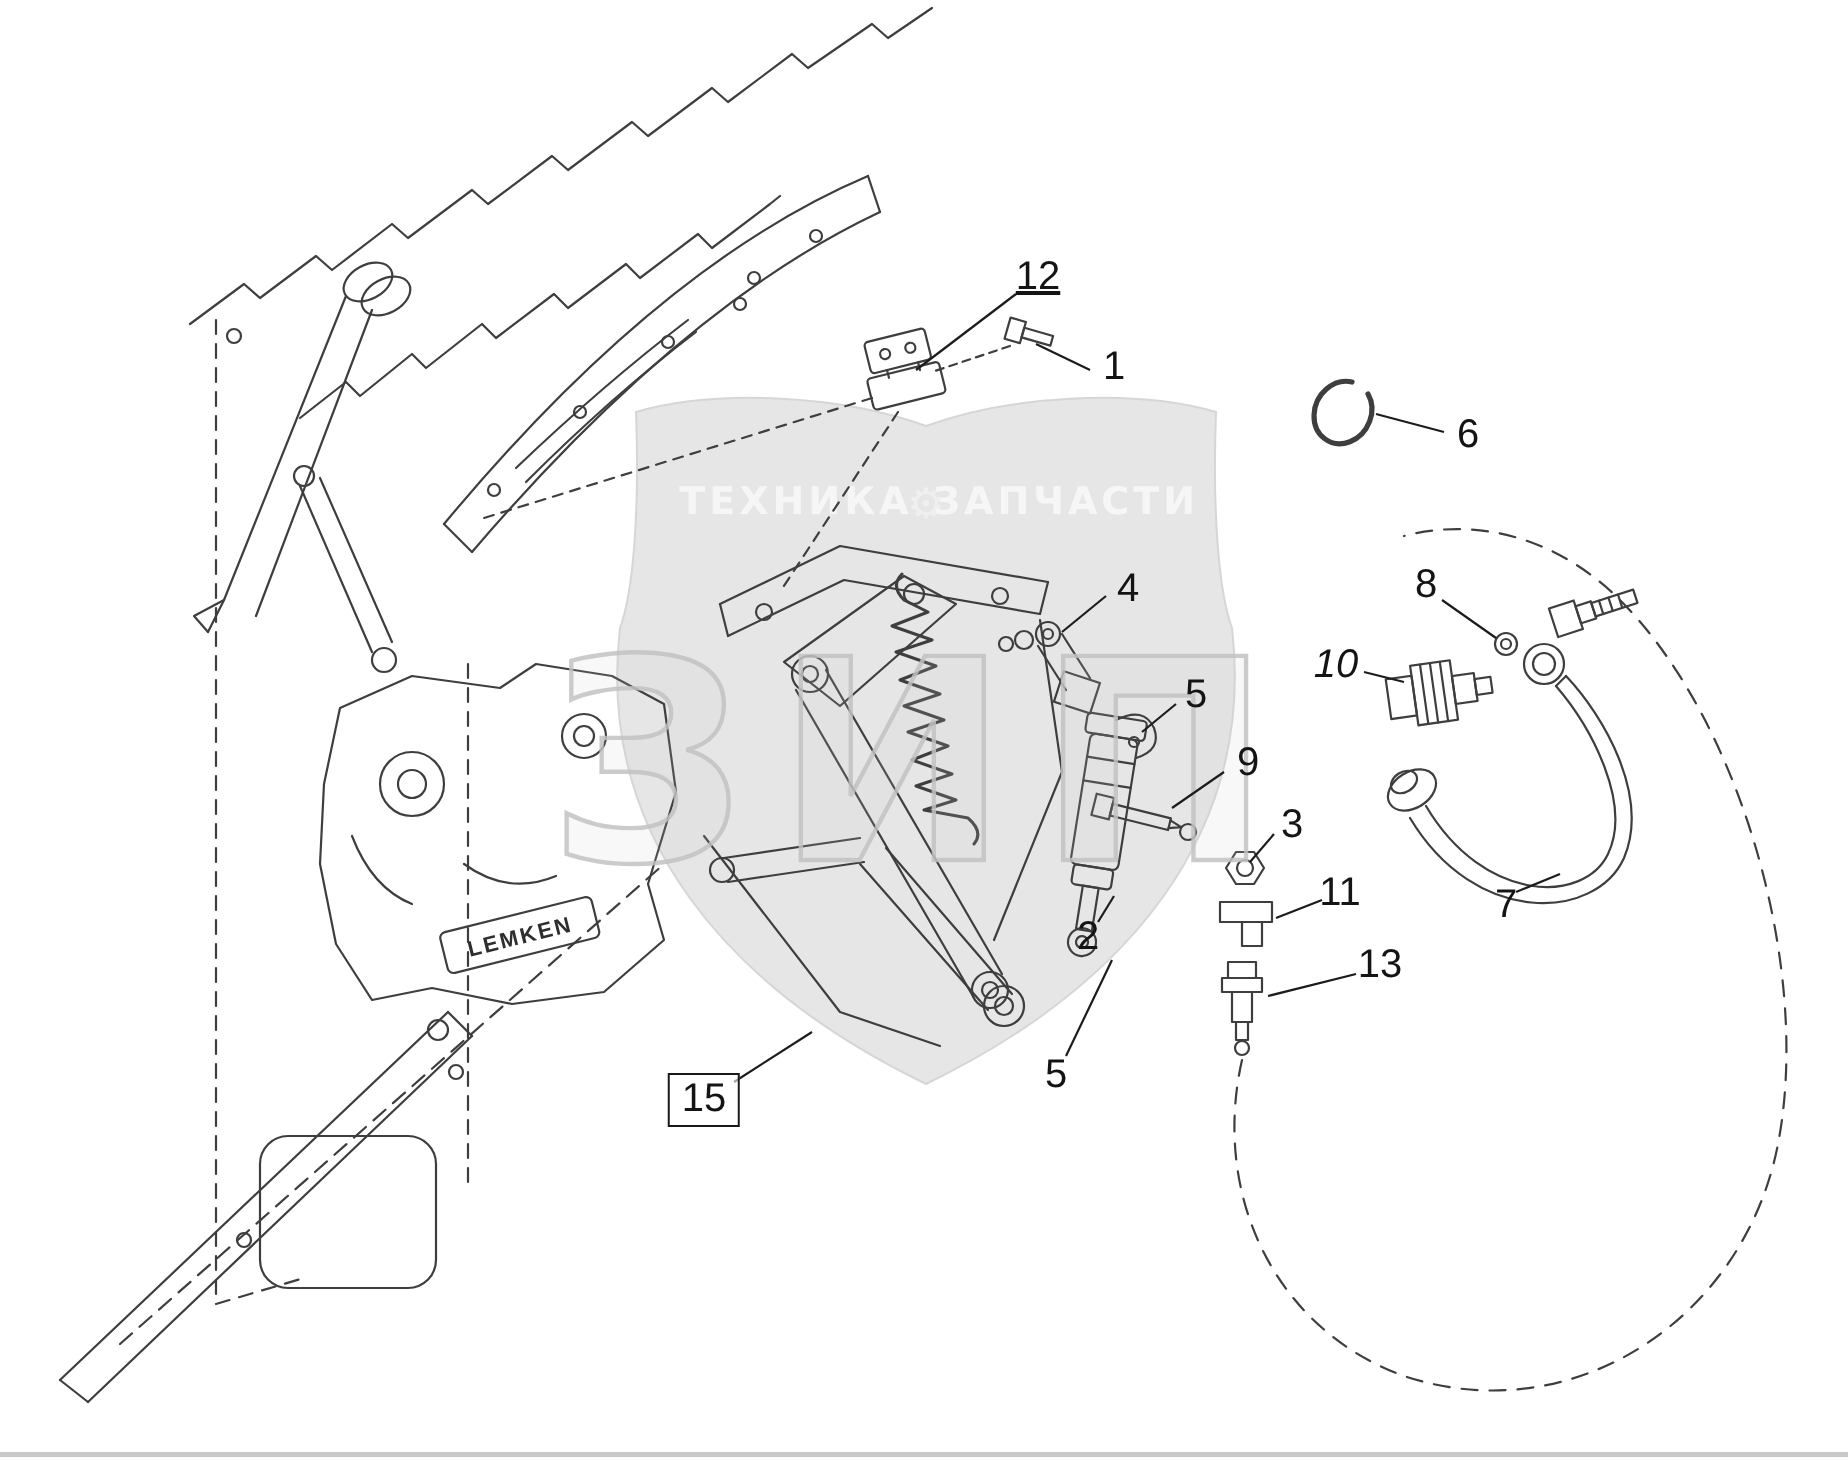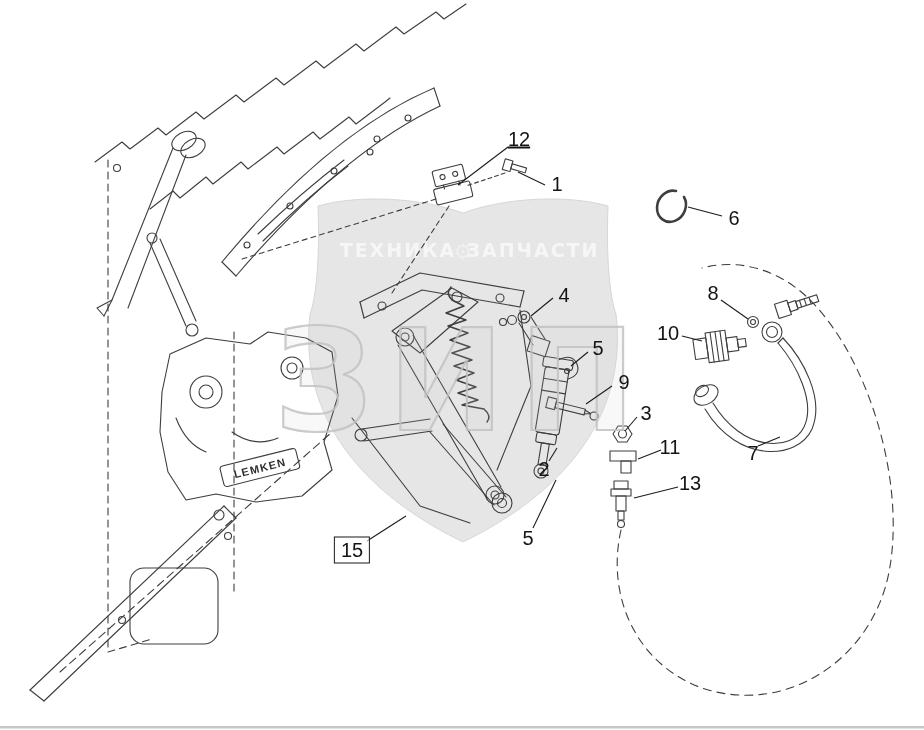--- a/index.html
+++ b/index.html
@@ -248,21 +248,21 @@
 <div id="callout-layer">
       <div class="callout" style="left: 557px; top: 184px;">1</div>
       <div class="callout" style="left: 544px; top: 469px;">2</div>
       <div class="callout" style="left: 646px; top: 413px;">3</div>
       <div class="callout" style="left: 564px; top: 295px;">4</div>
       <div class="callout" style="left: 598px; top: 348px;">5</div>
       <div class="callout" style="left: 734px; top: 218px;">6</div>
       <div class="callout" style="left: 753px; top: 453px;">7</div>
       <div class="callout" style="left: 713px; top: 293px;">8</div>
       <div class="callout" style="left: 624px; top: 382px;">9</div>
-      <div class="callout" style="left: 668px; top: 333px;">10</div>
+      <div class="callout" style="left: 668px; top: 333px; font-style: italic;">10</div>
       <div class="callout" style="left: 670px; top: 447px;">11</div>
       <div class="callout" style="left: 519px; top: 139px; text-decoration: underline;">12</div>
       <div class="callout" style="left: 690px; top: 483px; text-align: right;">13</div>
       <div class="callout" style="left: 528px; top: 538px;">5</div>
       <div class="callout boxed" style="left: 352px; top: 550px;">15</div>
     </div>
 
 </div>
 
 </body></html>

